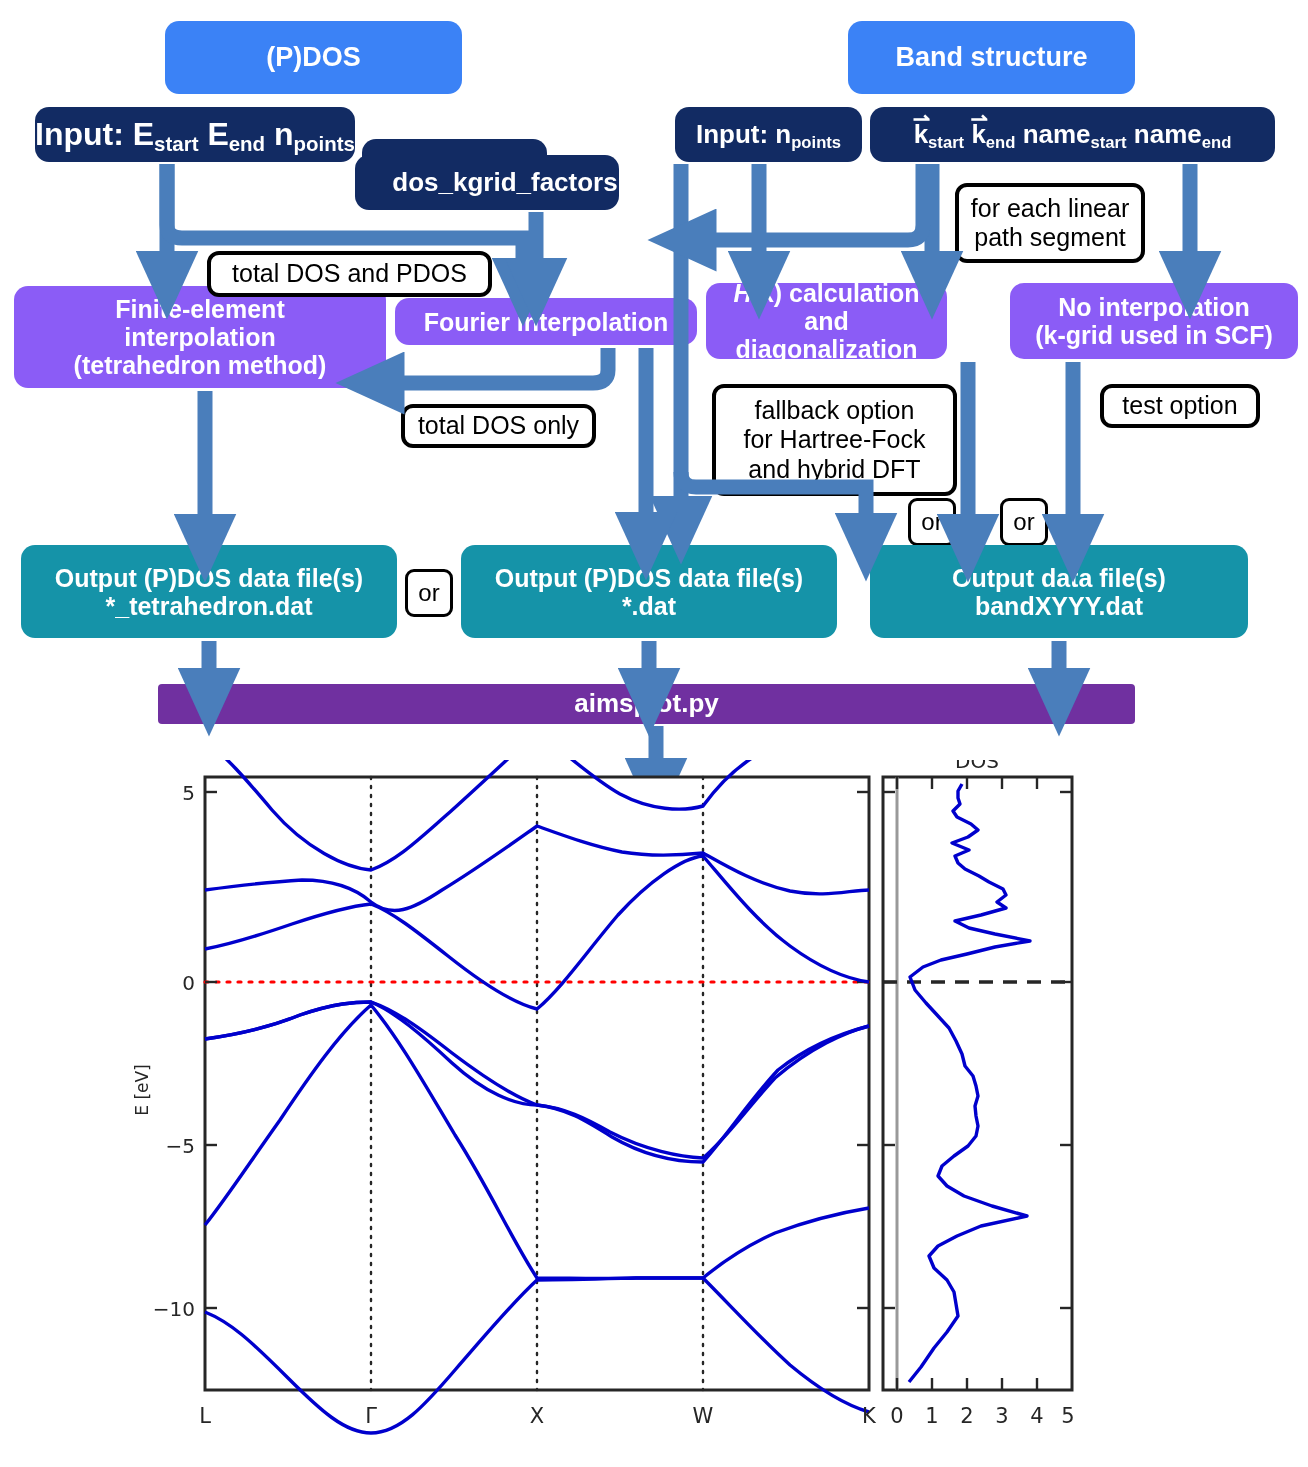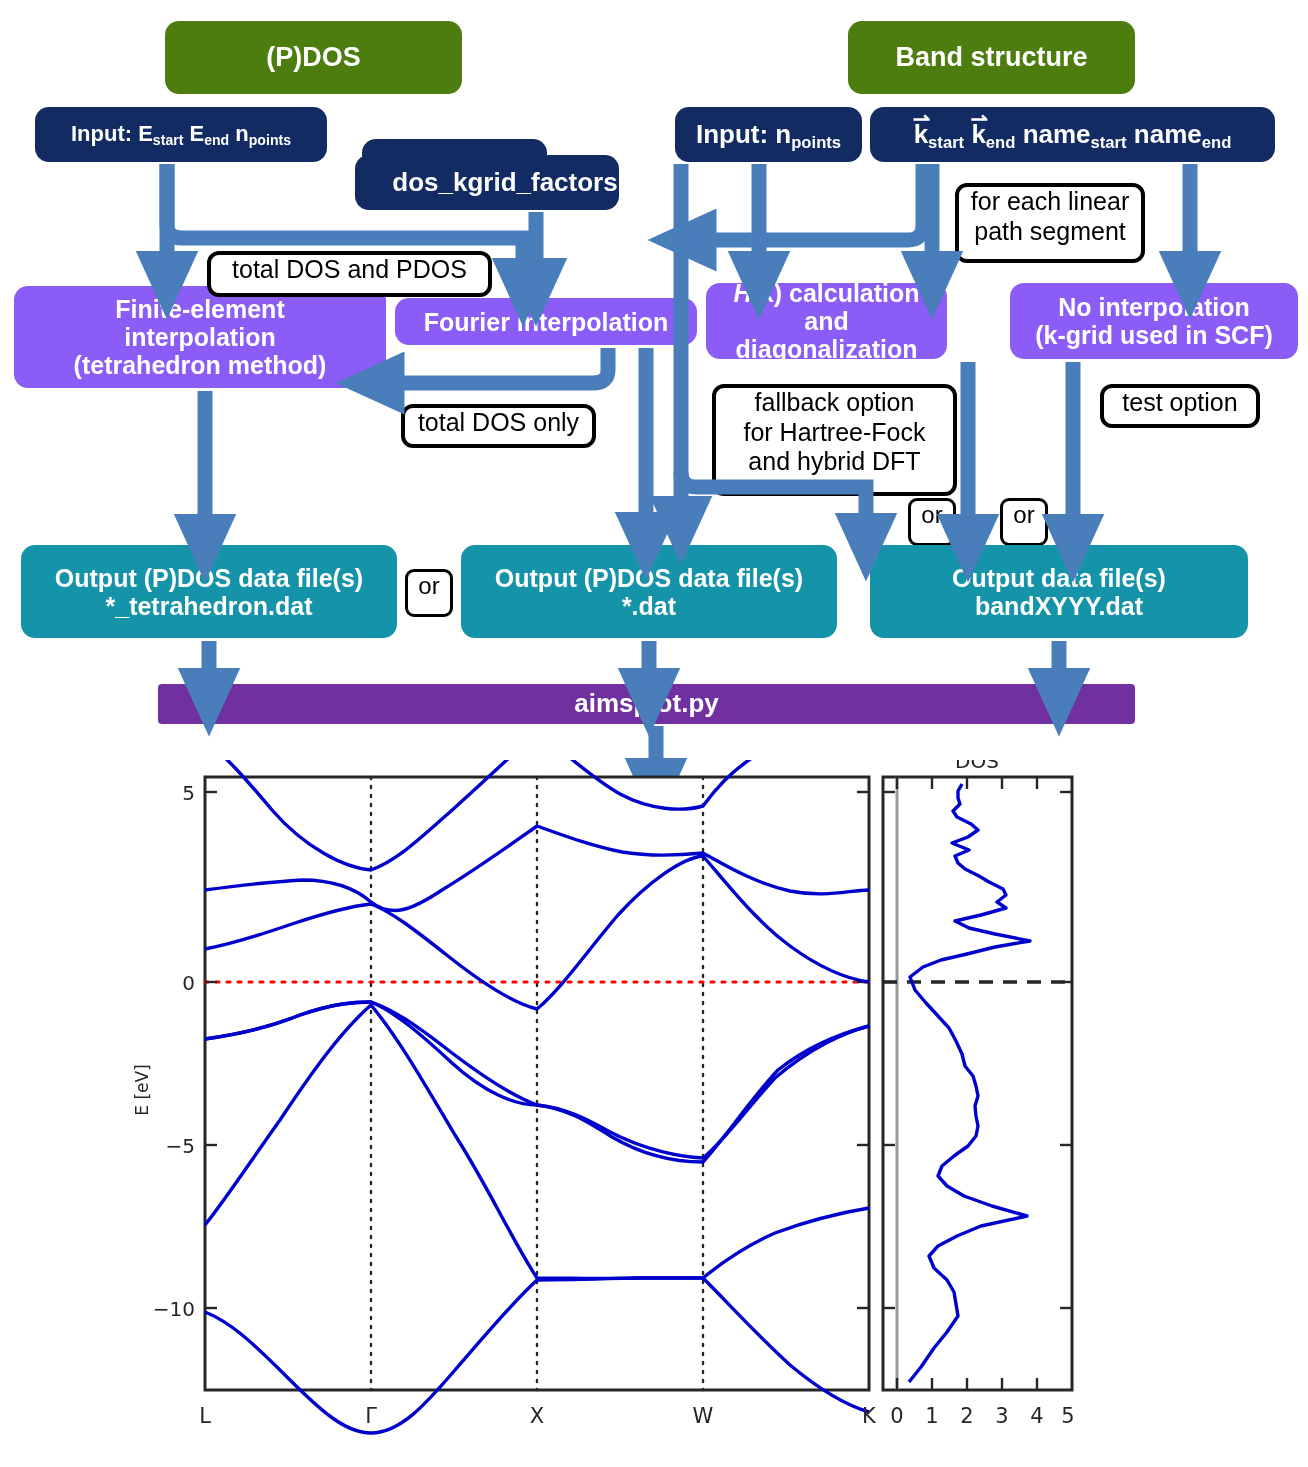--- a/index.html
+++ b/index.html
@@ -5,28 +5,28 @@
   html,body{margin:0;padding:0;background:#ffffff;}
   body{width:1308px;height:1467px;position:relative;overflow:hidden;
        font-family:"Liberation Sans", sans-serif;}
   .abs{position:absolute;box-sizing:border-box;}
 
   .node{
     display:flex;align-items:center;justify-content:center;
     text-align:center;color:#ffffff;font-weight:bold;line-height:1.12;
     border-radius:14px;
   }
-  .node-lblue{background:#4d7c0f;}
+  .node-lblue{background:#3b82f6;}
   .node-dblue{background:#122B63;}
   .node-red{background:#8b5cf6;}
   .node-teal{background:#1593A8;}
   .node-purple{background:#7030A0;}
 
   .callout{
-    display:flex;align-items:flex-start;justify-content:center;text-align:center;
+    display:flex;align-items:center;justify-content:center;text-align:center;
     background:#ffffff;border:4px solid #000000;border-radius:12px;
     color:#000000;font-weight:normal;line-height:1.18;
   }
   .callout.small{border-width:3px;border-radius:9px;}
 
   sub{font-size:0.64em;vertical-align:-0.28em;line-height:0;}
   .vec{position:relative;display:inline-block;}
   .vec .arr{position:absolute;left:-1px;top:-0.62em;font-size:0.8em;width:100%;text-align:center;}
   .ital{font-style:italic;}
 
@@ -38,21 +38,21 @@
 <body>
 
 <div class="abs node node-lblue" style="left:165px;top:21px;width:297px;height:73px;font-size:27px;">
   <span>(P)DOS</span>
 </div>
 
 <div class="abs node node-lblue" style="left:848px;top:21px;width:287px;height:73px;font-size:27px;">
   <span>Band structure</span>
 </div>
 
-<div class="abs node node-dblue" style="left:35px;top:107px;width:292px;height:55px;font-size:22px;">
+<div class="abs node node-dblue" style="left:35px;top:107px;width:320px;height:55px;font-size:32px;">
   <span>Input: E<sub>start</sub>&nbsp;E<sub>end</sub>&nbsp;n<sub>points</sub></span>
 </div>
 
 <div class="abs node node-dblue" style="left:362px;top:107px;width:185px;height:55px;font-size:26px;margin-top:32px;">
   <span>broadening</span>
 </div>
 
 <div class="abs node node-dblue" style="left:355px;top:155px;width:264px;height:55px;font-size:26px;padding-left:36px;">
   <span>dos_kgrid_factors</span>
 </div>

